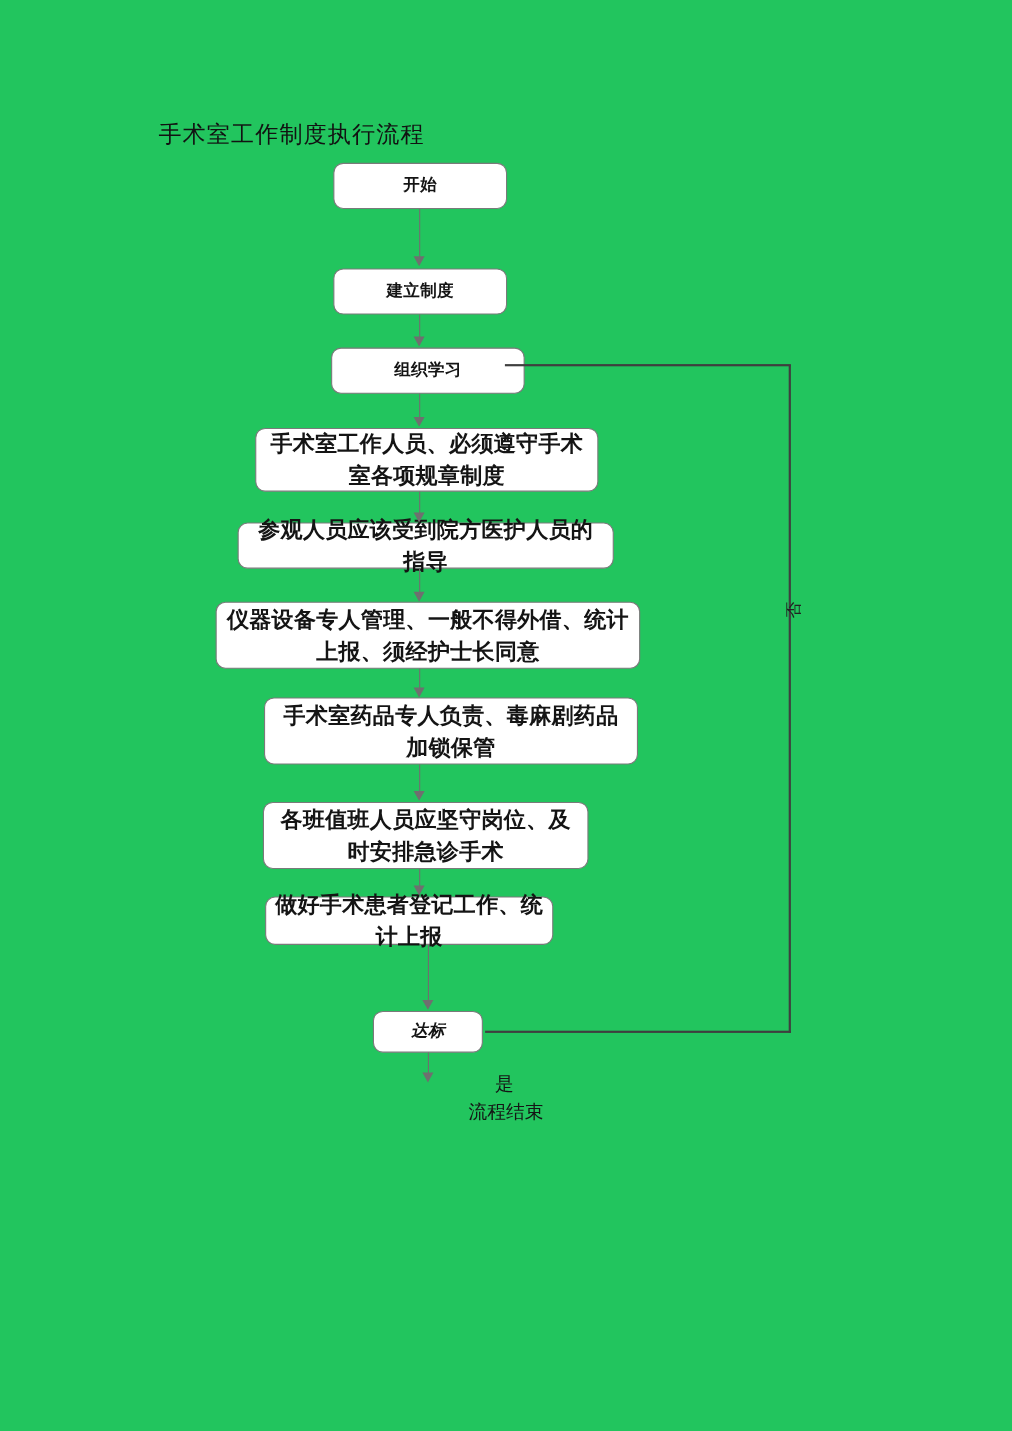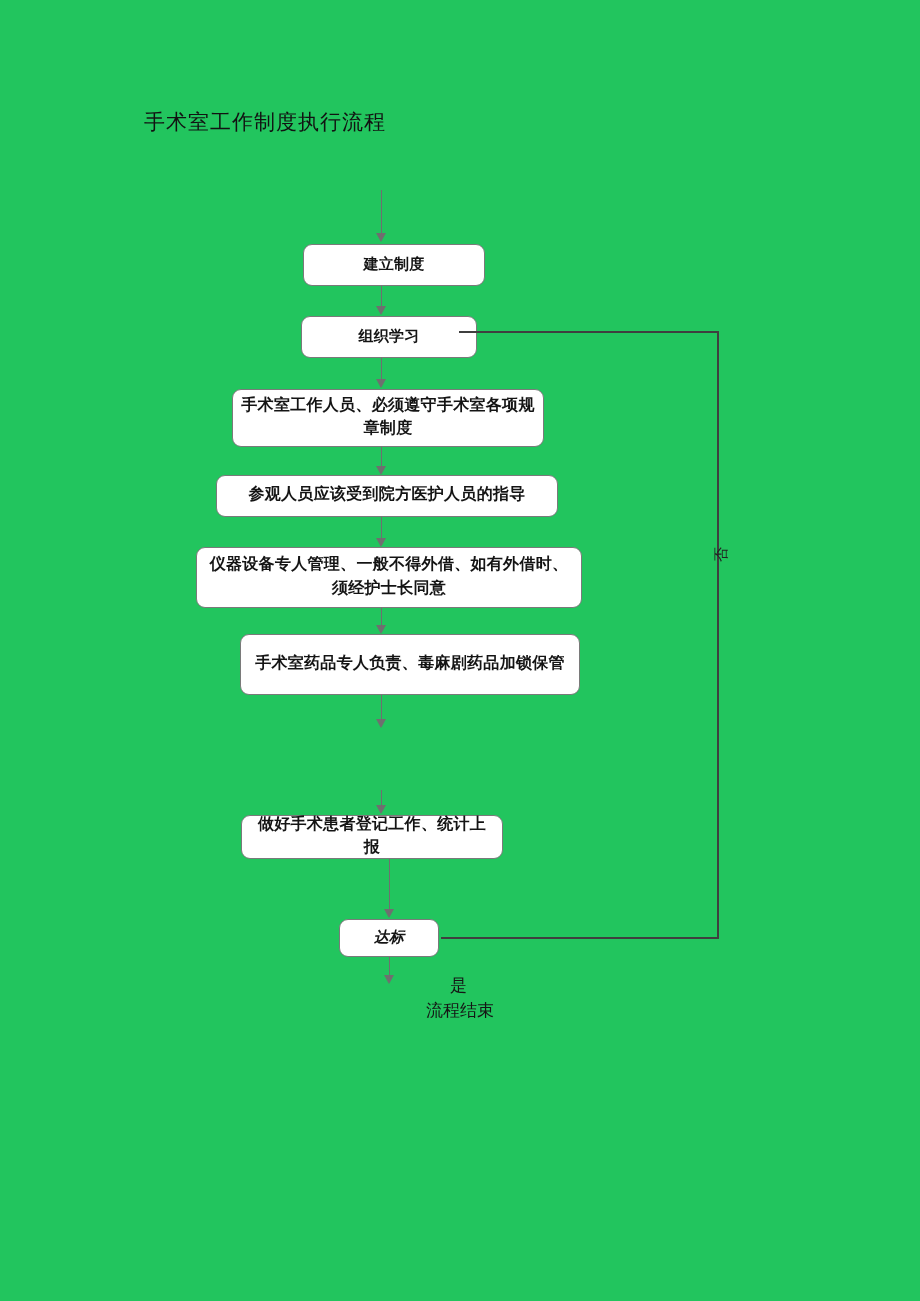--- a/index.html
+++ b/index.html
@@ -48,22 +48,21 @@
     font-weight: 700;
     color: #141414;
     line-height: 1.45;
     padding: 2px 8px;
     letter-spacing: 0.3px;
   }
   .node.small {
     font-size: 15px;
   }
   .node.wide-text {
-    font-size: 16px;
-    font-family: Liberation Mono, monospace;
+    font-size: 20px;
   }
 
   
   .vline {
     position: absolute;
     width: 1.4px;
     background: #6f6f6f;
   }
   .arrow-down {
     position: absolute;
@@ -98,33 +97,35 @@
     transform-origin: left top;
   }
 </style>
 </head>
 <body>
 
 <div id="page">
 
   <div class="chart-title">手术室工作制度执行流程</div>
 
+  <div class="node small" style="left:303px; top:148px; width:158px; height:42px;">开始</div>
 
-  <div class="node small" style="left:303px; top:244px; width:182px; height:42px;">建立制度</div>
+  <div class="node small" style="left:303px; top:244px; width:158px; height:42px;">建立制度</div>
 
   <div class="node small" style="left:301px; top:316px; width:176px; height:42px;">组织学习</div>
 
   <div class="node wide-text" style="left:232px; top:389px; width:312px; height:58px;">手术室工作人员、必须遵守手术室各项规章制度</div>
 
   <div class="node wide-text" style="left:216px; top:475px; width:342px; height:42px;">参观人员应该受到院方医护人员的指导</div>
 
-  <div class="node wide-text" style="left:196px; top:547px; width:386px; height:61px;">仪器设备专人管理、一般不得外借、如有外借时、须经护士长同意</div>
+  <div class="node wide-text" style="left:196px; top:547px; width:386px; height:61px;">仪器设备专人管理、一般不得外借、统计上报、须经护士长同意</div>
 
   <div class="node wide-text" style="left:240px; top:634px; width:340px; height:61px;">手术室药品专人负责、毒麻剧药品加锁保管</div>
 
+  <div class="node wide-text" style="left:239px; top:729px; width:296px; height:61px;">各班值班人员应坚守岗位、及时安排急诊手术</div>
 
   <div class="node wide-text" style="left:241px; top:815px; width:262px; height:44px;">做好手术患者登记工作、统计上报</div>
 
   <div class="node small" style="left:339px; top:919px; width:100px; height:38px;font-style:italic;">达标</div>
 
   <div class="vline" style="left:381px; top:190px; height:44px;"></div>
   <div class="arrow-down" style="left:376px; top:233px;"></div>
 
   <div class="vline" style="left:381px; top:286px; height:21px;"></div>
   <div class="arrow-down" style="left:376px; top:306px;"></div>

